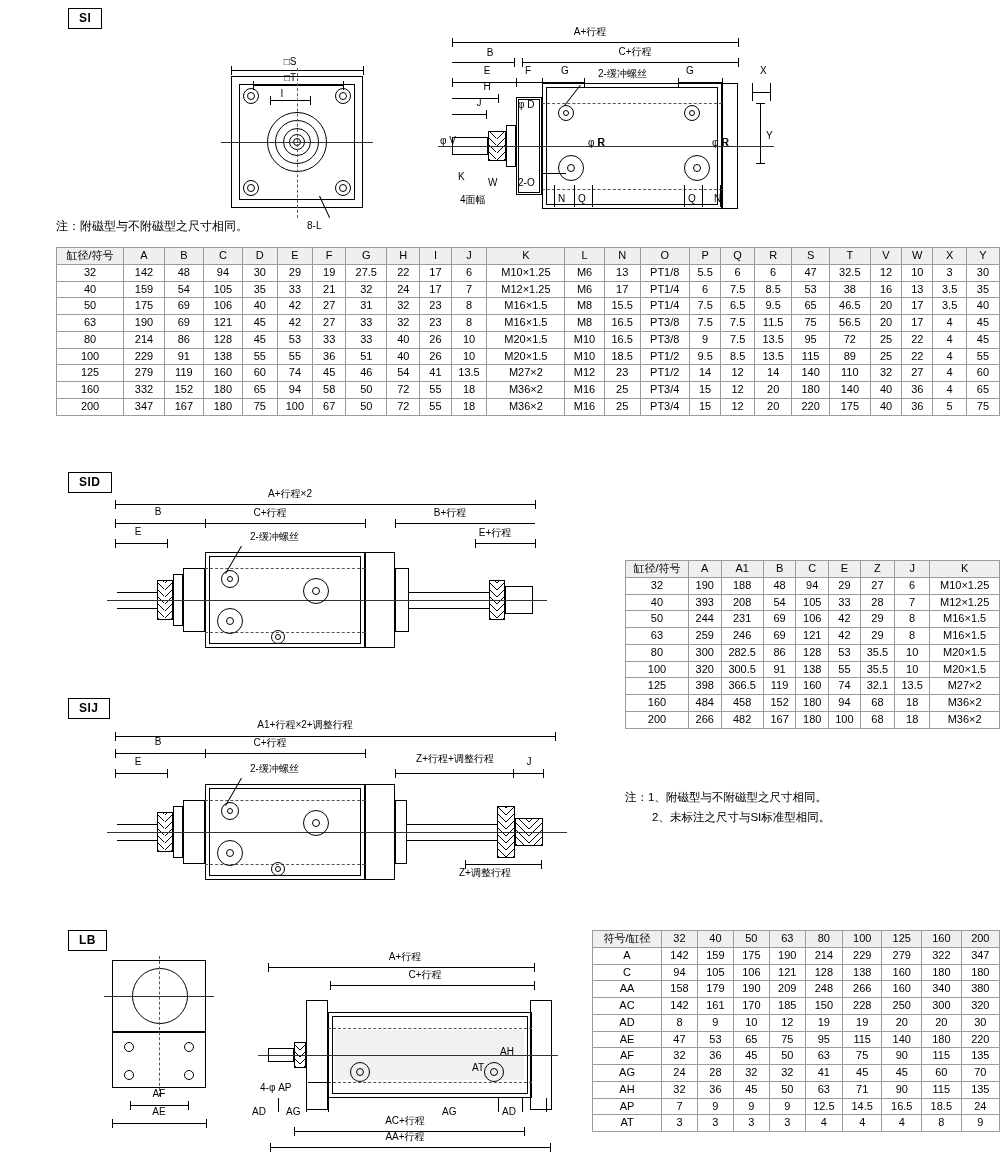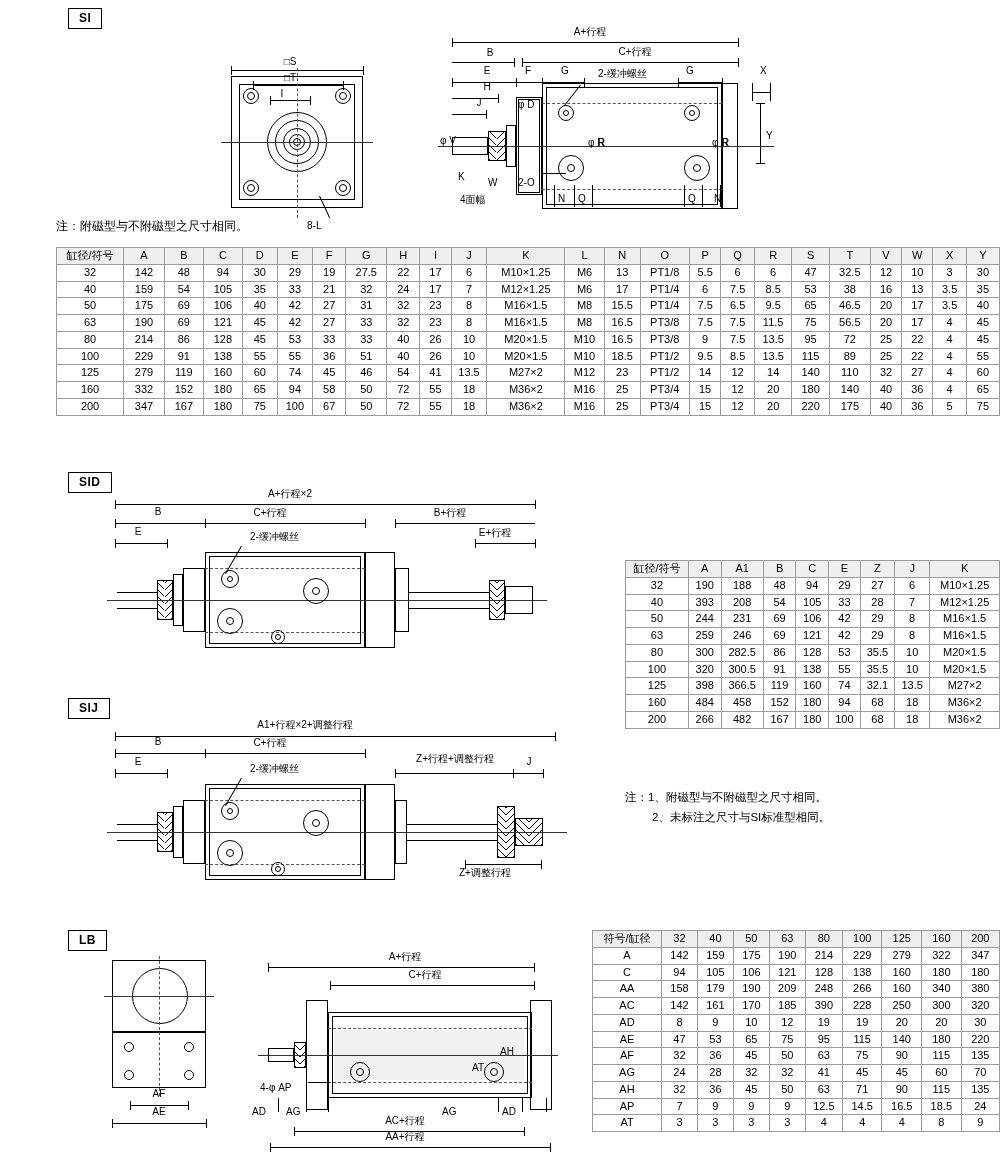--- a/index.html
+++ b/index.html
@@ -876,21 +876,21 @@
         <td>160</td>
         <td>340</td>
         <td>380</td>
       </tr>
       <tr>
         <td>AC</td>
         <td>142</td>
         <td>161</td>
         <td>170</td>
         <td>185</td>
-        <td>390</td>
+        <td>150</td>
         <td>228</td>
         <td>250</td>
         <td>300</td>
         <td>320</td>
       </tr>
       <tr>
         <td>AD</td>
         <td>8</td>
         <td>9</td>
         <td>10</td>

